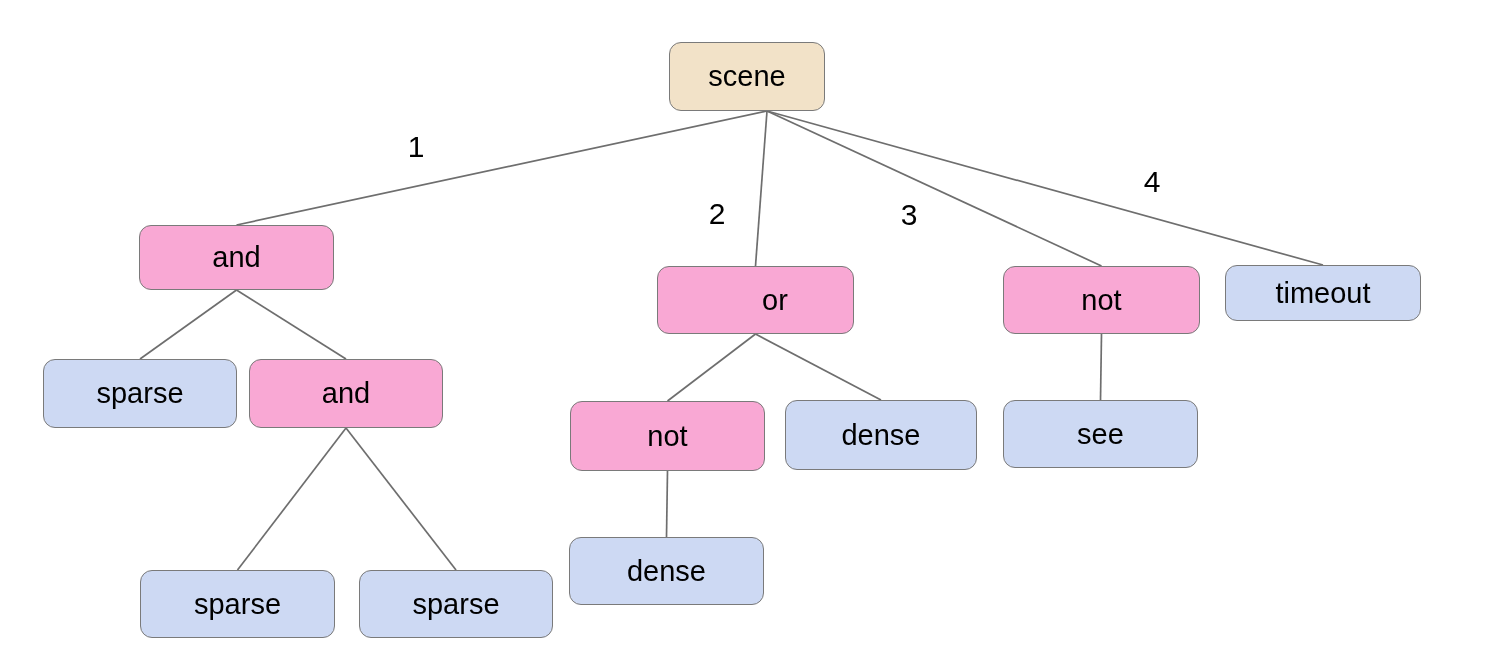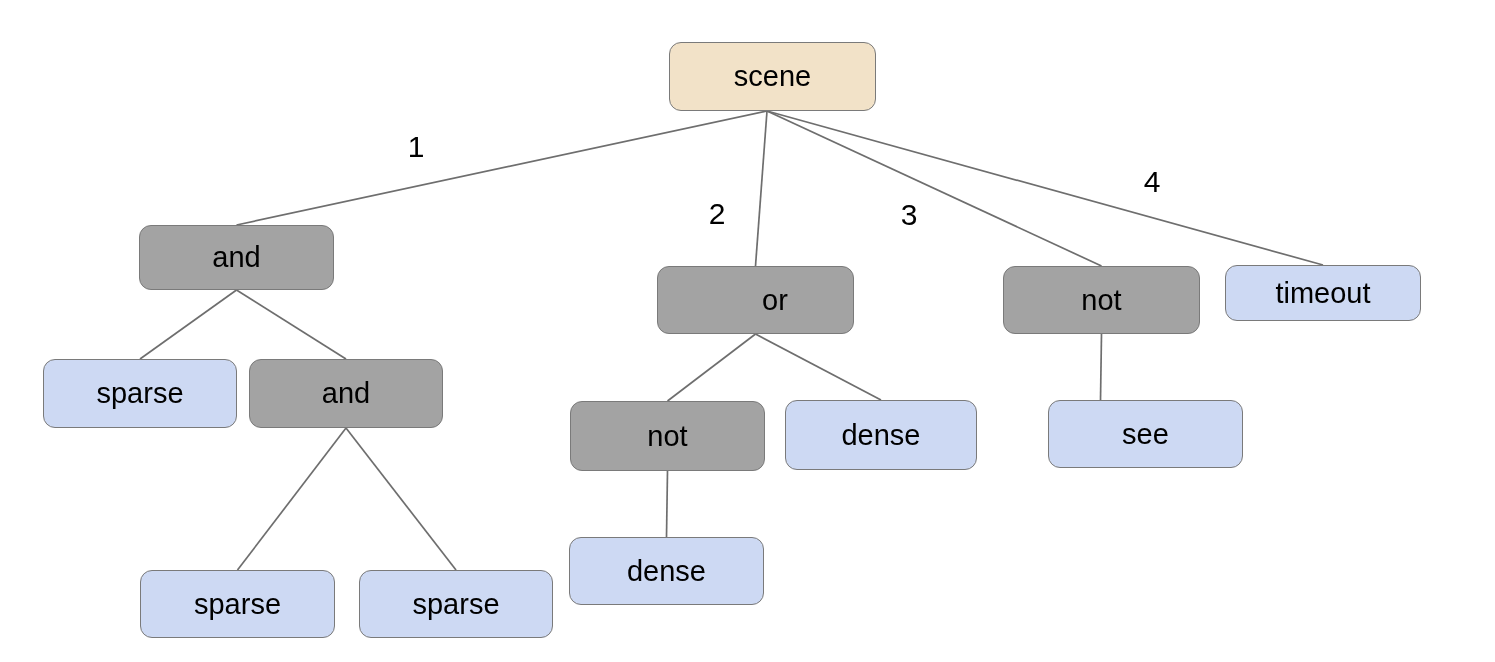--- a/index.html
+++ b/index.html
@@ -29,21 +29,21 @@
     border-radius: 12px;
     display: flex;
     align-items: center;
     justify-content: center;
     font-size: 29px;
     line-height: 1;
     color: #000000;
     white-space: nowrap;
   }
   .node.root     { background: #f2e2c8; }
-  .node.operator { background: #a3a3a3; }
+  .node.operator { background: #f9a8d4; }
   .node.leaf     { background: #cdd9f3; }
   .edge-label {
     position: absolute;
     transform: translate(-50%, -50%);
     font-size: 30px;
     color: #000000;
     line-height: 1;
   }
 </style>
 </head>
@@ -62,26 +62,26 @@
       <line x1="755.5" y1="334" x2="667.5" y2="401" stroke="#6e6e6e" stroke-width="1.7"></line>
       <line x1="755.5" y1="334" x2="881" y2="400" stroke="#6e6e6e" stroke-width="1.7"></line>
       <line x1="667.5" y1="471" x2="666.5" y2="537" stroke="#6e6e6e" stroke-width="1.7"></line>
       <line x1="1101.5" y1="334" x2="1100.5" y2="400" stroke="#6e6e6e" stroke-width="1.7"></line>
     </svg>
 
 <div class="edge-label" style="left: 416px; top: 147px;">1</div>
     <div class="edge-label" style="left: 717px; top: 214px;">2</div>
     <div class="edge-label" style="left: 909px; top: 215px;">3</div>
     <div class="edge-label" style="left: 1152px; top: 182px;">4</div>
-    <div class="node root" style="left: 669px; top: 42px; width: 207px; height: 69px;">scene</div>
+    <div class="node root" style="left: 669px; top: 42px; width: 156px; height: 69px;">scene</div>
     <div class="node operator" style="left: 139px; top: 225px; width: 195px; height: 65px;">and</div>
     <div class="node operator" style="left: 657px; top: 266px; width: 197px; height: 68px; padding-left: 39px;">or</div>
     <div class="node operator" style="left: 1003px; top: 266px; width: 197px; height: 68px;">not</div>
     <div class="node leaf" style="left: 1225px; top: 265px; width: 196px; height: 56px;">timeout</div>
     <div class="node leaf" style="left: 43px; top: 359px; width: 194px; height: 69px;">sparse</div>
     <div class="node operator" style="left: 249px; top: 359px; width: 194px; height: 69px;">and</div>
     <div class="node operator" style="left: 570px; top: 401px; width: 195px; height: 70px;">not</div>
     <div class="node leaf" style="left: 785px; top: 400px; width: 192px; height: 70px;">dense</div>
-    <div class="node leaf" style="left: 1048px; top: 400px; width: 195px; height: 68px;">see</div>
+    <div class="node leaf" style="left: 1003px; top: 400px; width: 195px; height: 68px;">see</div>
     <div class="node leaf" style="left: 569px; top: 537px; width: 195px; height: 68px;">dense</div>
     <div class="node leaf" style="left: 140px; top: 570px; width: 195px; height: 68px;">sparse</div>
     <div class="node leaf" style="left: 359px; top: 570px; width: 194px; height: 68px;">sparse</div>
   </div>
 
 </body></html>

